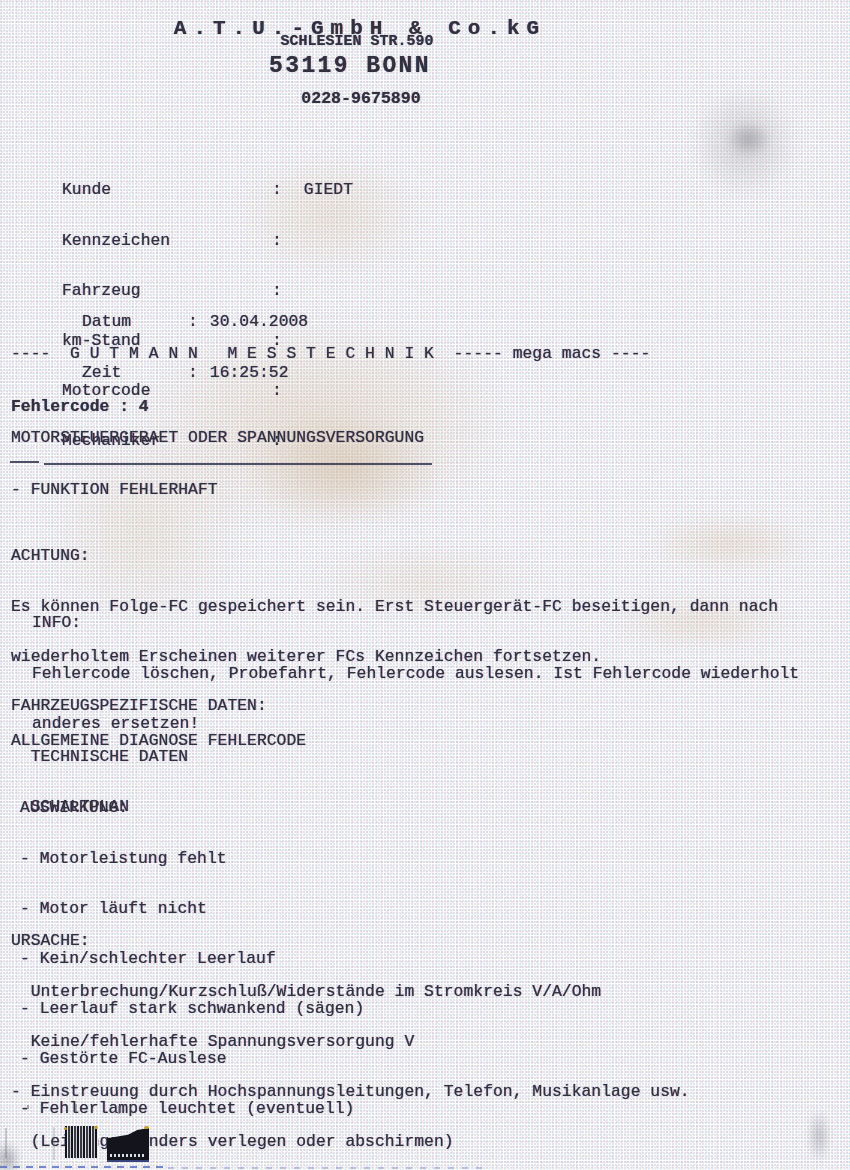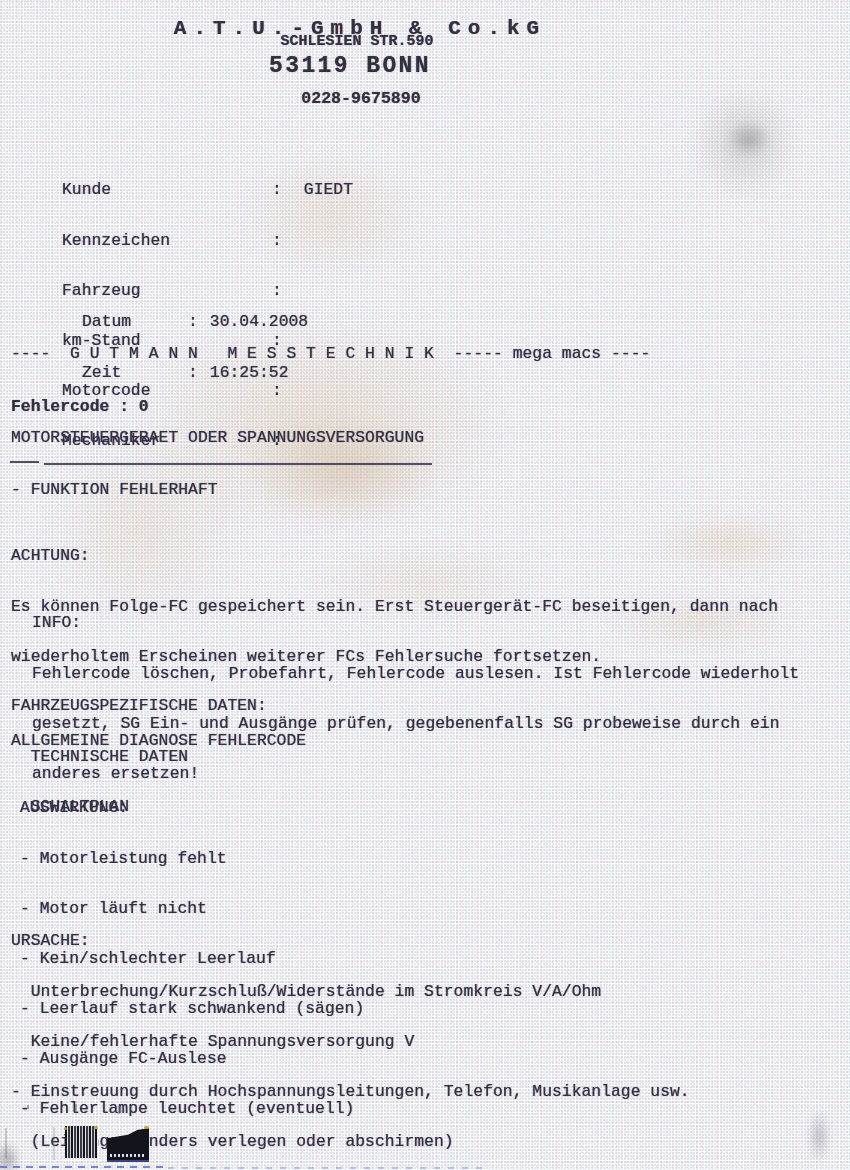--- a/index.html
+++ b/index.html
@@ -87,55 +87,54 @@
   <div class="frow"><span class="flabel">Mechaniker</span><span>:</span><span class="fval"></span></div>
 </div>
 
 <div class="txt" style="left:62px;top:281px;padding-left:20px;">
   <div class="frow"><span class="flabel2">Datum</span><span>:</span><span class="fval2">30.04.2008</span></div>
   <div class="frow"><span class="flabel2">Zeit</span><span>:</span><span class="fval2">16:25:52</span></div>
 </div>
 
 <div class="txt" style="left:11px;top:346px;">----  G U T M A N N   M E S S T E C H N I K  ----- mega macs ----</div>
 
-<div class="txt bold" style="left:11px;top:399px;">Fehlercode : 0</div>
+<div class="txt bold" style="left:11px;top:399px;">Fehlercode : 4</div>
 <div class="txt" style="left:11px;top:430px;">MOTORSTEUERGERAET ODER SPANNUNGSVERSORGUNG</div>
 <div class="rule" style="left:10px;top:461px;width:29px;"></div>
 <div class="rule" style="left:44px;top:463px;width:388px;"></div>
 
 <div class="txt" style="left:11px;top:482px;">- FUNKTION FEHLERHAFT</div>
 
 <div class="txt" style="left:11px;top:515px;">
   <div>ACHTUNG:</div>
   <div>Es können Folge-FC gespeichert sein. Erst Steuergerät-FC beseitigen, dann nach</div>
-  <div>wiederholtem Erscheinen weiterer FCs Fehlersuche fortsetzen.</div>
+  <div>wiederholtem Erscheinen weiterer FCs Kennzeichen fortsetzen.</div>
 </div>
 
 <div class="txt" style="left:11px;top:582px;padding-left:21px;">
   <div>INFO:</div>
   <div>Fehlercode löschen, Probefahrt, Fehlercode auslesen. Ist Fehlercode wiederholt</div>
-  <div>gesetzt, SG Ein- und Ausgänge prüfen, gegebenenfalls SG probeweise durch ein</div>
   <div>anderes ersetzen!</div>
 </div>
 
 <div class="txt" style="left:11px;top:665px;">
   <div>FAHRZEUGSPEZIFISCHE DATEN:</div>
   <div>  TECHNISCHE DATEN</div>
   <div>  SCHALTPLAN</div>
 </div>
 
 <div class="txt" style="left:11px;top:733px;">ALLGEMEINE DIAGNOSE FEHLERCODE</div>
 
 <div class="txt" style="left:20px;top:767px;">
   <div>AUSWIRKUNG:</div>
   <div>- Motorleistung fehlt</div>
   <div>- Motor läuft nicht</div>
   <div>- Kein/schlechter Leerlauf</div>
   <div>- Leerlauf stark schwankend (sägen)</div>
-  <div>- Ausgänge FC-Auslese</div>
+  <div>- Gestörte FC-Auslese</div>
   <div>- Fehlerlampe leuchtet (eventuell)</div>
 </div>
 
 <div class="txt" style="left:11px;top:900px;">
   <div>URSACHE:</div>
   <div>  Unterbrechung/Kurzschluß/Widerstände im Stromkreis V/A/Ohm</div>
   <div>  Keine/fehlerhafte Spannungsversorgung V</div>
   <div>- Einstreuung durch Hochspannungsleitungen, Telefon, Musikanlage usw.</div>
   <div>  (Leitungen anders verlegen oder abschirmen)</div>
   

